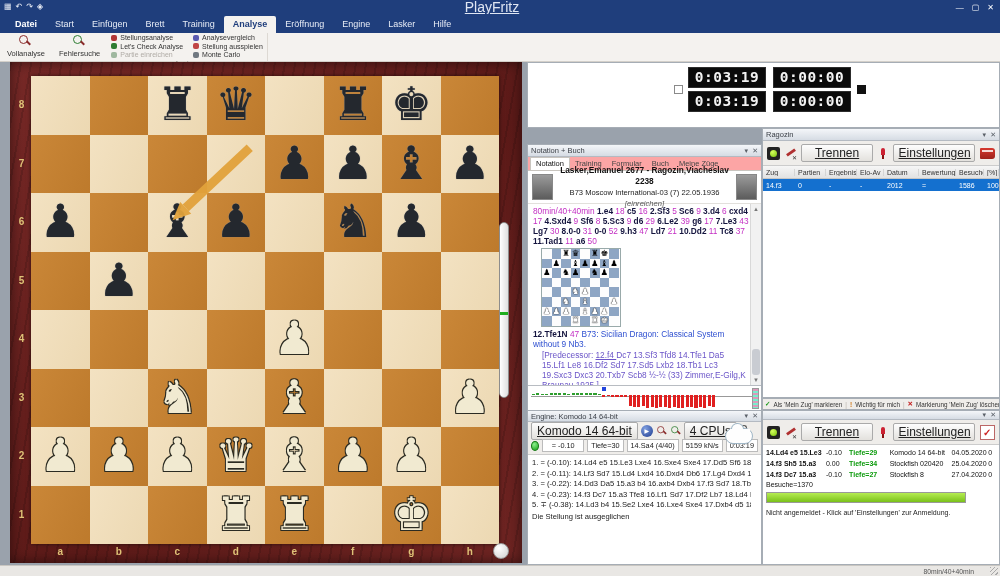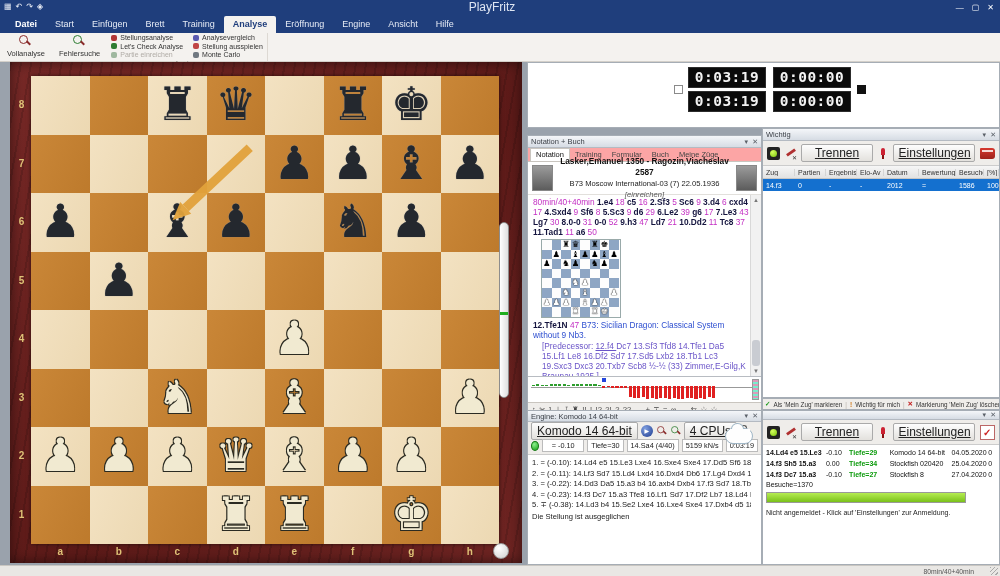--- a/index.html
+++ b/index.html
@@ -2,21 +2,21 @@
 <html><head>
 <meta charset="utf-8">
 <style>
   html,body{margin:0;padding:0;}
   body{width:1000px;height:576px;overflow:hidden;font-family:"Liberation Sans",sans-serif;background:#9aa2ac;position:relative;}
   .abs{position:absolute;}
   
   .titlebar{left:0;top:0;width:1000px;height:14px;background:#1f3e7c;display:flex;align-items:center;color:#fff;font-size:8px;}
   .qa{display:flex;gap:4px;margin-left:4px;}
   .qa span{font-size:8px;line-height:14px;color:#e8ecf5;}
-  .tb-title{position:absolute;left:0;right:16px;text-align:center;font-size:12px;color:#dfe6f3;pointer-events:none;}
+  .tb-title{position:absolute;left:0;right:16px;text-align:center;font-size:14px;color:#dfe6f3;pointer-events:none;text-decoration:underline;}
   .win-controls{margin-left:auto;display:flex;gap:8px;margin-right:6px;}
   .win-controls span{font-size:8px;color:#fff;}
   
   .menubar{left:0;top:14px;width:1000px;height:19px;background:#1f3e7c;display:flex;align-items:flex-end;padding-left:6px;box-sizing:border-box;}
   .tab{color:#e6ebf5;font-size:9px;padding:3px 9px 4px 9px;cursor:default;}
   .tab.first{font-weight:700;color:#fff;}
   .tab.active{background:#f4f2ef;color:#1f3e7c;border-radius:2px 2px 0 0;font-weight:700;}
   
   .ribbon{left:0;top:33px;width:1000px;height:29px;background:#f4f2ef;border-bottom:1px solid #d4d0ca;display:flex;align-items:stretch;box-sizing:border-box;}
   .rib-big{display:flex;flex-direction:column;align-items:center;justify-content:flex-start;padding:2px 7px 0 7px;font-size:7.5px;color:#333;}
@@ -55,21 +55,21 @@
   .pane-h{height:12px;background:linear-gradient(#f4f6f9,#d6dce4);border-bottom:1px solid #b4bac2;display:flex;align-items:center;font-size:7.5px;color:#3a3f46;padding:0 3px;box-sizing:border-box;}
   .pane-h .ph-btns{margin-left:auto;display:flex;gap:4px;color:#5a6068;font-size:7px;}
   
   .clock-pane{left:527px;top:62px;width:473px;height:66px;}
   .clock-body{display:flex;align-items:center;height:52px;padding-left:146px;}
   .sq-hollow{width:7px;height:7px;border:1.5px solid #8a8a8a;background:#fff;box-sizing:content-box;margin-right:5px;}
   .sq-filled{width:9px;height:9px;background:#111;margin-left:6px;}
   .clock-grid{display:grid;grid-template-columns:78px 78px;grid-template-rows:21px 21px;gap:3px 7px;}
   .clock-cell{background:#0a0a0a;color:#f2f2f2;font-family:"DejaVu Sans Mono",monospace;font-size:14.5px;font-weight:700;display:flex;align-items:center;justify-content:center;border:1px solid #2c2c2c;box-sizing:border-box;letter-spacing:.5px;}
   
-  .notation-pane{left:527px;top:135px;width:235px;height:282px;display:flex;flex-direction:column;}
+  .notation-pane{left:527px;top:144px;width:235px;height:282px;display:flex;flex-direction:column;}
   .ntabs{height:13px;background:#fca5a5;border-bottom:1px solid #c9c5bf;display:flex;align-items:flex-end;padding-left:2px;}
   .ntab{font-size:7.5px;color:#444;padding:1px 5px 2px 5px;}
   .ntab.active{background:#fff;border:1px solid #c9c5bf;border-bottom:none;color:#111;}
   .gamehead{height:30px;display:flex;align-items:center;gap:4px;padding:1px 4px;border-bottom:1px solid #e2e0dc;}
   .photo{width:21px;height:26px;background:linear-gradient(#9b9b9b,#5c5c5c);border:1px solid #888;box-sizing:border-box;}
   .gh-text{flex:1;text-align:center;line-height:11px;}
   .gh1{font-size:8.3px;font-weight:700;color:#111;}
   .gh2{font-size:7.6px;color:#222;}
   .gh2 i{color:#555;}
   .moves{flex:1;overflow:hidden;position:relative;padding:2px 12px 0 5px;font-size:8.3px;line-height:10px;color:#111;}
@@ -176,21 +176,21 @@
 
 <div class="abs menubar" id="menubar">
     <div class="tab first">Datei</div>
     <div class="tab">Start</div>
     <div class="tab">Einfügen</div>
     <div class="tab">Brett</div>
     <div class="tab">Training</div>
     <div class="tab active">Analyse</div>
     <div class="tab">Eröffnung</div>
     <div class="tab">Engine</div>
-    <div class="tab">Ansicht</div>
+    <div class="tab">Lasker</div>
     <div class="tab">Hilfe</div>
   </div>
 
 <div class="abs ribbon">
   <div class="rib-big">
     <span class="ric mag"></span>
     <span>Vollanalyse</span>
   </div>
   <div class="rib-big">
     <span class="ric mag green"></span>
@@ -374,21 +374,21 @@
   <div class="ntabs" id="ntabs">
       <div class="ntab active">Notation</div>
       <div class="ntab">Training</div>
       <div class="ntab">Formular</div>
       <div class="ntab">Buch</div>
       <div class="ntab">Meine Züge</div>
     </div>
   <div class="gamehead">
     <div class="photo"></div>
     <div class="gh-text">
-      <div class="gh1">Lasker,Emanuel 1350 - Ragozin,Viacheslav 2587</div>
+      <div class="gh1">Lasker,Emanuel 2677 - Ragozin,Viacheslav 2238</div>
       <div class="gh2"><span>B73 Moscow International-03 (7) 22.05.1936 </span><i>[einreichen]</i></div>
     </div>
     <div class="photo"></div>
   </div>
   <div class="moves" id="moves">
     <div class="vscroll">
         <span>▲</span>
         <span>▼</span>
       </div>
     <div class="vthumb"></div>
@@ -674,21 +674,21 @@
       <div class="eng-line">2. = (-0.11): 14.Lf3 Sd7 15.Ld4 Lxd4 16.Dxd4 Db6 17.Lg4 Dxd4 18.Txd4 Tfd8 19.Td2 e6 20.a3 Sb6</div>
       <div class="eng-line">3. = (-0.22): 14.Dd3 Da5 15.a3 b4 16.axb4 Dxb4 17.f3 Sd7 18.Tb1 Sc5 19.Dc4 Dxc4 20.Lxc4 a5 21.T</div>
       <div class="eng-line">4. = (-0.23): 14.f3 Dc7 15.a3 Tfe8 16.Lf1 Sd7 17.Df2 Lb7 18.Ld4 Lxd4 19.Txd4 Dc5 20.g3 Kg7 21.f4</div>
       <div class="eng-line">5. ∓ (-0.38): 14.Ld3 b4 15.Se2 Lxe4 16.Lxe4 Sxe4 17.Dxb4 d5 18.c3 e6 19.Da4 Sd6 20.Ld4 Lxd4 21.S</div>
       <div class="eng-status">Die Stellung ist ausgeglichen</div>
     </div>
 </div>
 
 <div class="abs pane livebook-pane">
   <div class="pane-h">
-    <span>Wichtig</span>
+    <span>Ragozin</span>
     <span class="ph-btns">
         <span>▾</span>
         <span>✕</span>
       </span>
   </div>
   <div class="lb-toolbar">
     <span class="icon-lamp">
         <i></i>
       </span>
     <span class="icon-pencil"></span>

